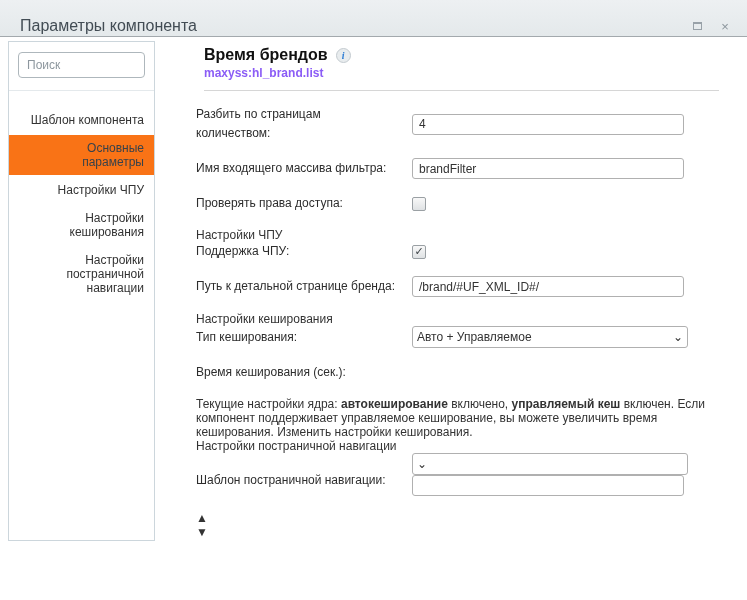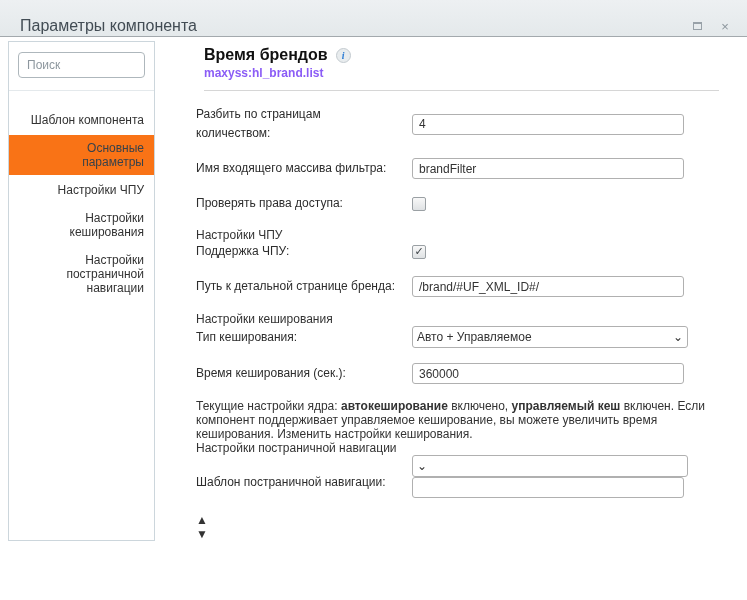--- a/index.html
+++ b/index.html
@@ -202,23 +202,20 @@
       <div class="row-control">
         <div class="select-box">
           <span class="select-text">Авто + Управляемое</span>
           <span class="chevron">⌄</span>
         </div>
       </div>
     </div>
 
     <div class="form-row">
       <div class="row-label">Время кеширования (сек.):</div>
-      <div class="row-control">
-        <input class="text-input" type="text" value="360000" style="">
-      </div>
     </div>
 
     <div class="note-box"><span>Текущие настройки ядра: </span><b>автокешированиe</b><span> включено, </span><b>управляемый кеш</b><span> включен. Если компонент поддерживает управляемое кеширование, вы можете увеличить время кеширования. </span><a>Изменить настройки кеширования</a><span>.</span></div>
 
     <div class="section-header">Настройки постраничной навигации</div>
 
     <div class="form-row top-align">
       <div class="row-label" style="padding-top:18px;">Шаблон постраничной навигации:</div>
       <div class="row-control pager-controls">
         <div class="select-box">

